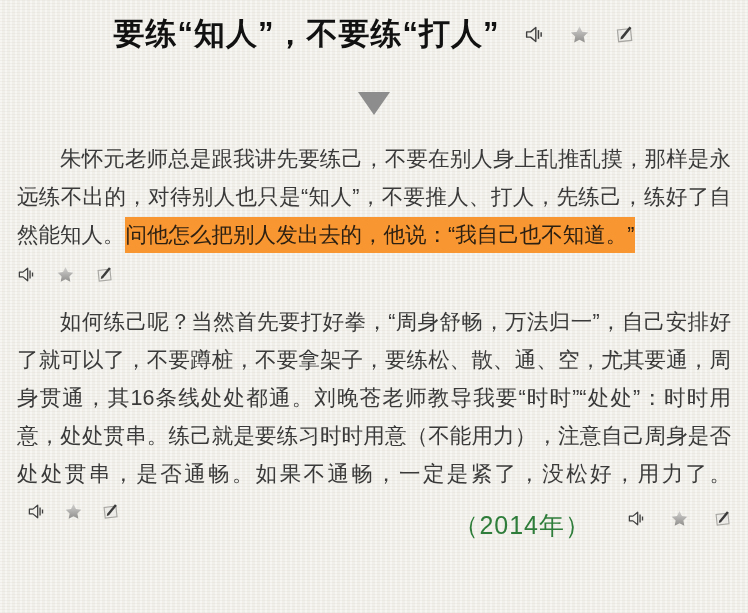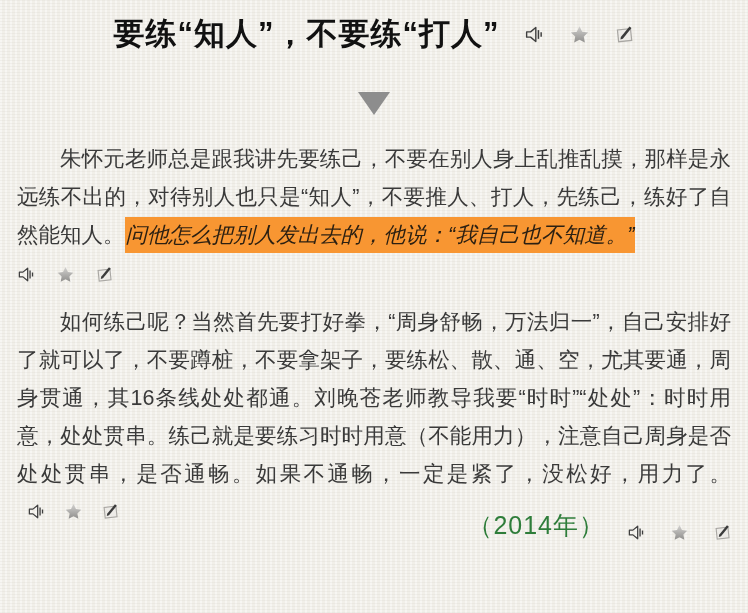--- a/index.html
+++ b/index.html
@@ -49,35 +49,34 @@
   
   .para{
     font-size:21.5px;line-height:38px;text-indent:2em;
     text-align:justify;color:var(--body-text);
   }
   .para-1{margin-top:25px;}
   .para-2{margin-top:19px;}
   .hl{
     background:var(--highlight-bg);color:var(--highlight-text);
     padding:6px 1px;
-    font-style:italic;
   }
   .icon-row{
     display:flex;align-items:center;gap:20px;
     margin-top:10px;height:20px;
   }
   .inline-icons{
     display:inline-flex;align-items:center;gap:18px;
     margin-left:10px;vertical-align:-2px;text-indent:0;
   }
 
   
   .date-row{
     position:absolute;right:16px;bottom:18px;
-    display:flex;align-items:flex-end;gap:22px;
+    display:flex;align-items:flex-start;gap:36px;
   }
   .date-text{
     color:var(--date-green);font-size:25px;letter-spacing:1px;
   }
 </style>
 </head>
 <body>
 
 <svg width="0" height="0" style="position:absolute" aria-hidden="true">
   <defs>

